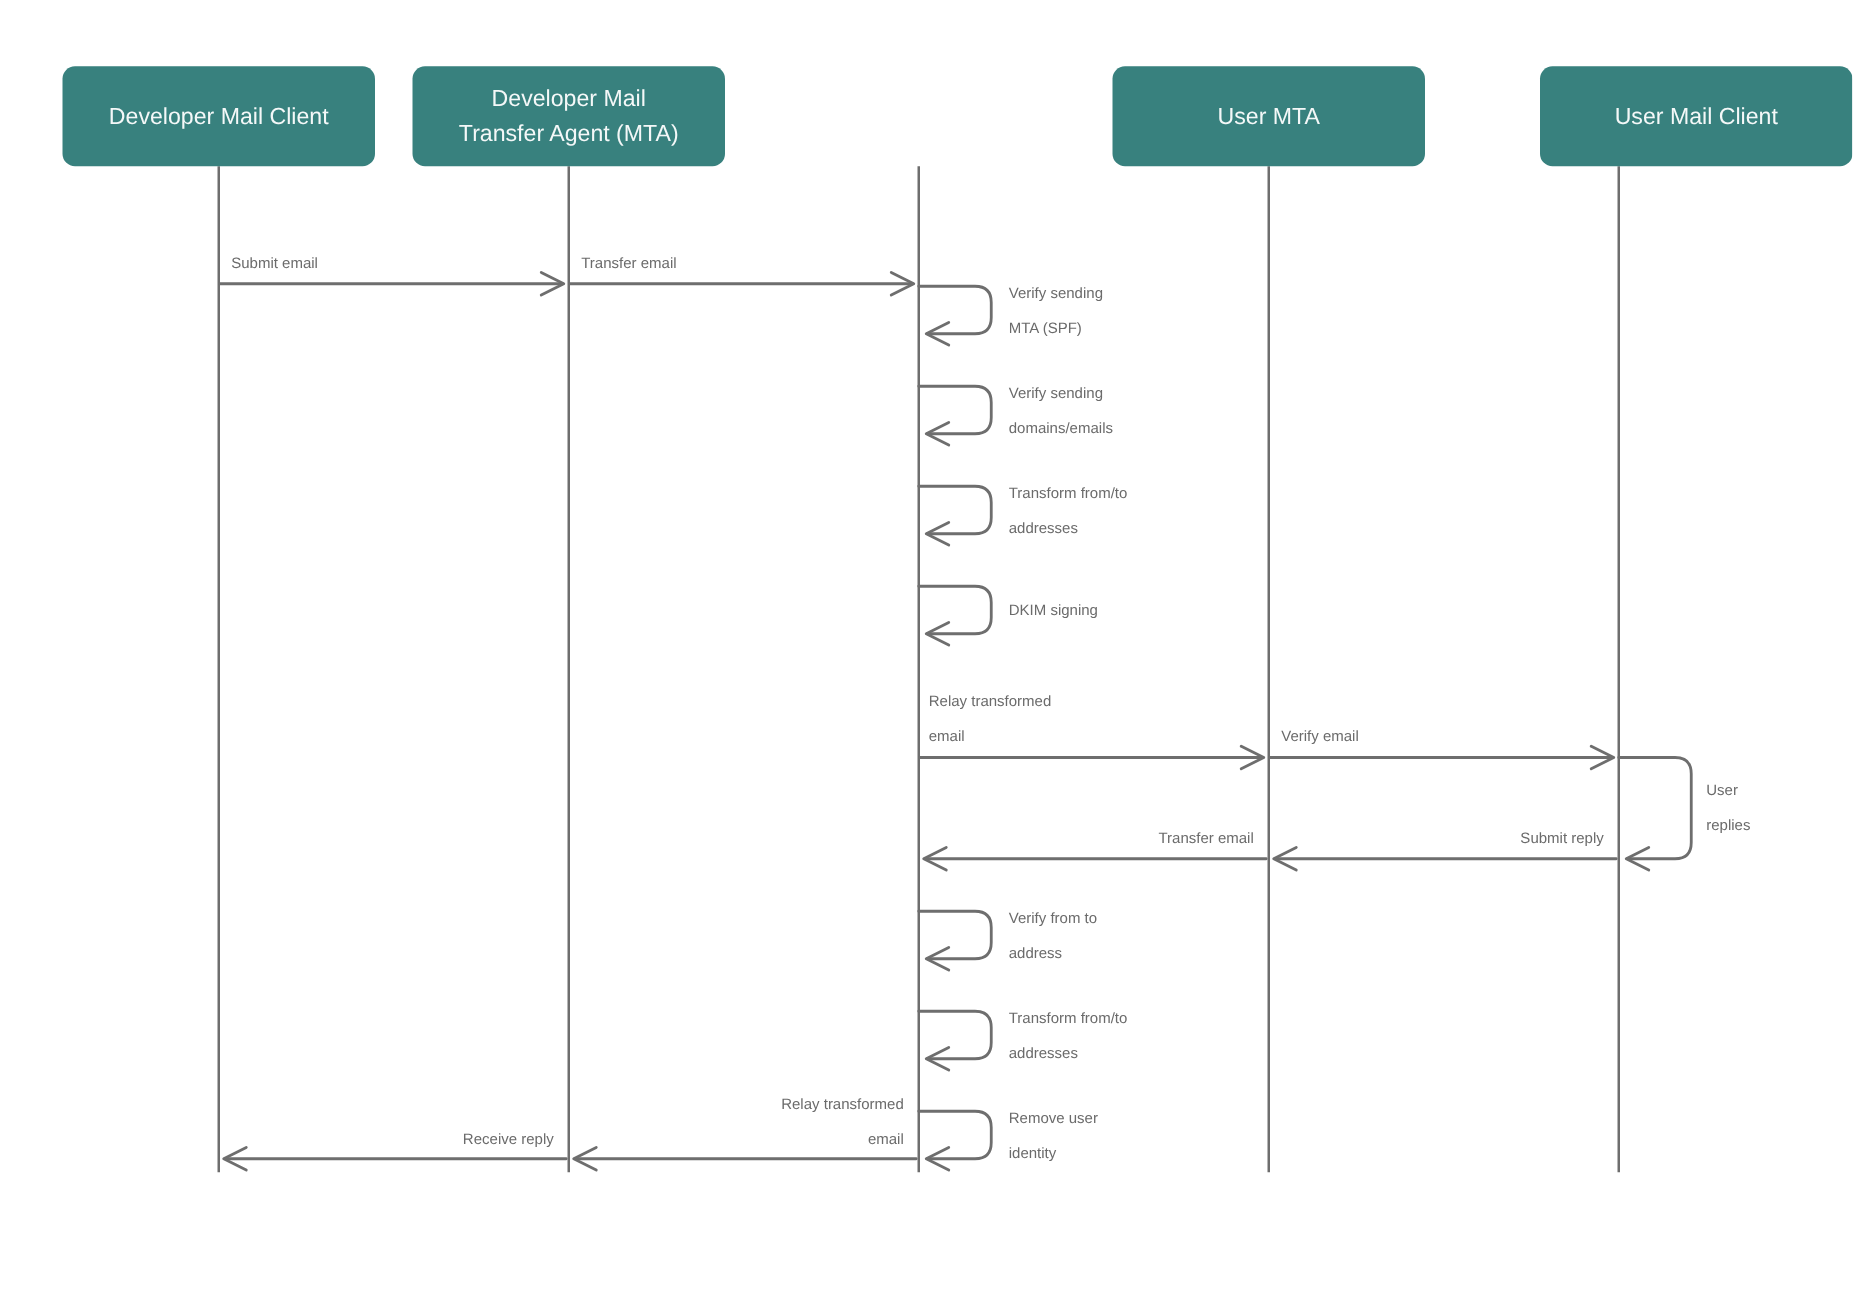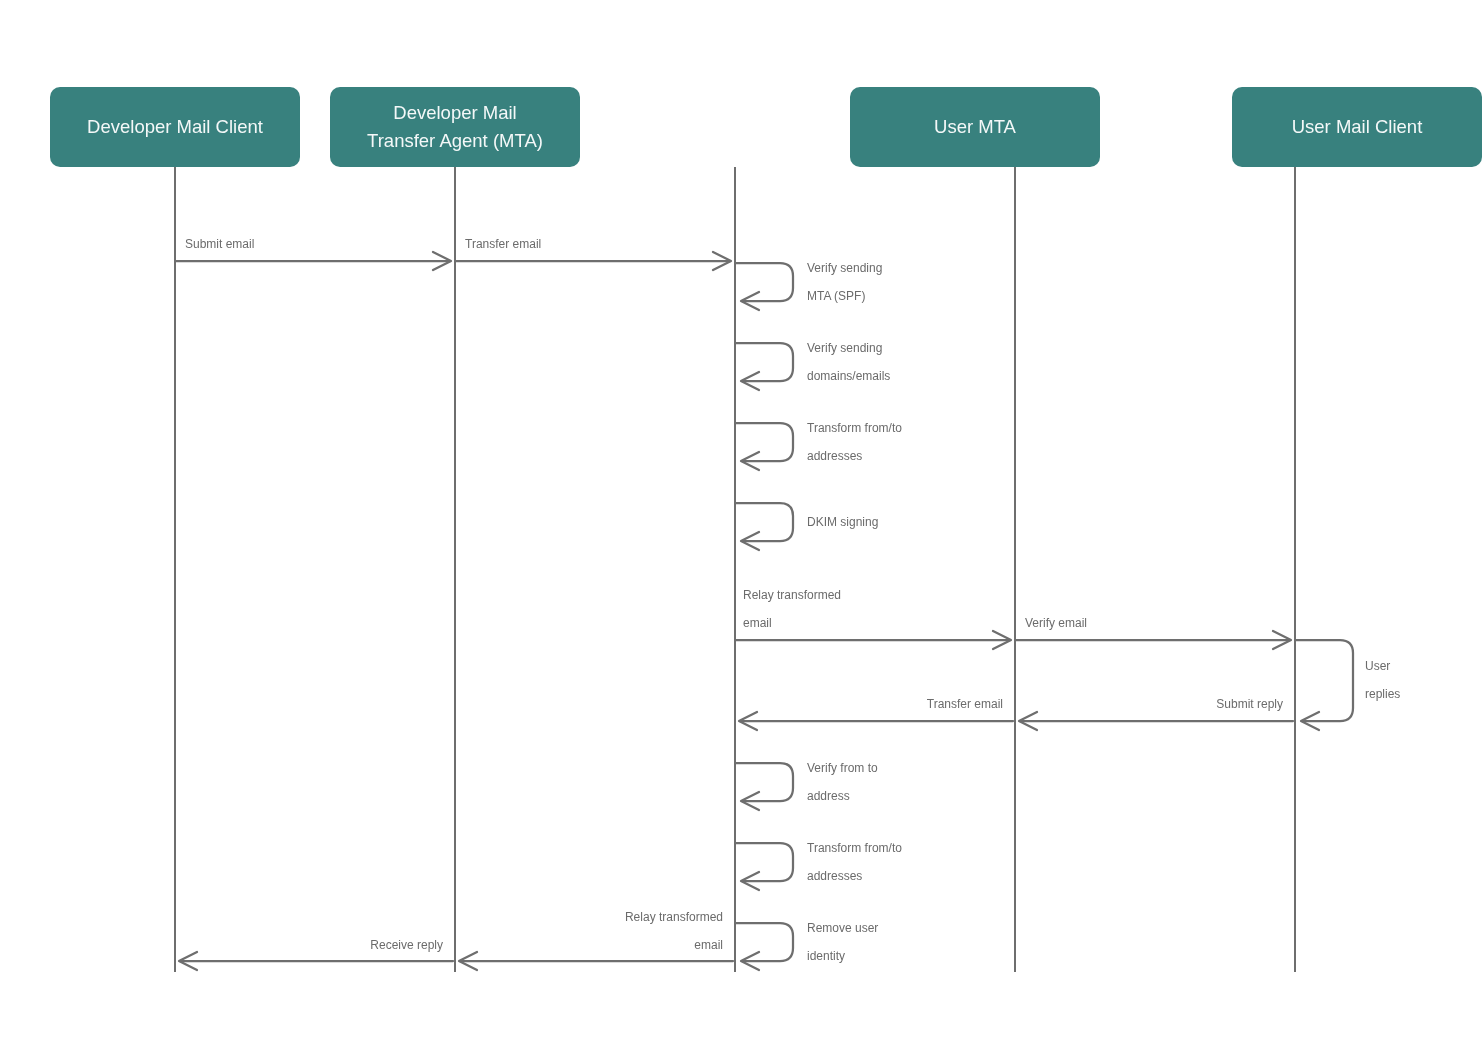--- a/index.html
+++ b/index.html
@@ -3,21 +3,20 @@
 <meta charset="utf-8">
 <style>
   html, body { margin: 0; padding: 0; background: #ffffff; }
   .canvas {
     position: relative;
     width: 1482px;
     height: 938px;
     background: var(--background, #ffffff);
     font-family: "Liberation Sans", sans-serif;
     overflow: hidden;
-    margin-top: 34px;
   }
   svg.wires { position: absolute; left: 0; top: 0; width: 1482px; height: 1050px; }
   .stroke { stroke: var(--line, #6e6e6e); fill: none; stroke-width: 2.25;
             stroke-linecap: round; stroke-linejoin: round; }
   .stroke.thin { stroke-width: 2; stroke-linecap: butt; }
   .dot { fill: var(--line, #6e6e6e); stroke: none; }
   .actor {
     position: absolute;
     top: 53px;
     width: 250px;
@@ -125,21 +124,21 @@
 
     <g>
       <path class="stroke" d="M 1295 606 H 1340 Q 1353 606 1353 619 V 674 Q 1353 687 1340 687 H 1302"></path>
       <path class="stroke" d="M 1319 678 L 1301 687 L 1319 696"></path>
     </g>
   </svg>
 
   <div class="actor" style="left:50px"><span>Developer Mail Client</span></div>
   <div class="actor" style="left:330px"><span>Developer Mail
 Transfer Agent (MTA)</span></div>
-  <div class="actor" style="left:850px"><span>User MTA</span></div>
+  <div class="actor" style="left:890px"><span>User MTA</span></div>
   <div class="actor" style="left:1232px"><span>User Mail Client</span></div>
 
   <div class="lbl" style="left:185px; top:196px">Submit email</div>
   <div class="lbl" style="left:465px; top:196px">Transfer email</div>
   <div class="lbl" style="left:807px; top:220px">Verify sending
 MTA (SPF)</div>
   <div class="lbl" style="left:807px; top:300px">Verify sending
 domains/emails</div>
   <div class="lbl" style="left:807px; top:380px">Transform from/to
 addresses</div>

